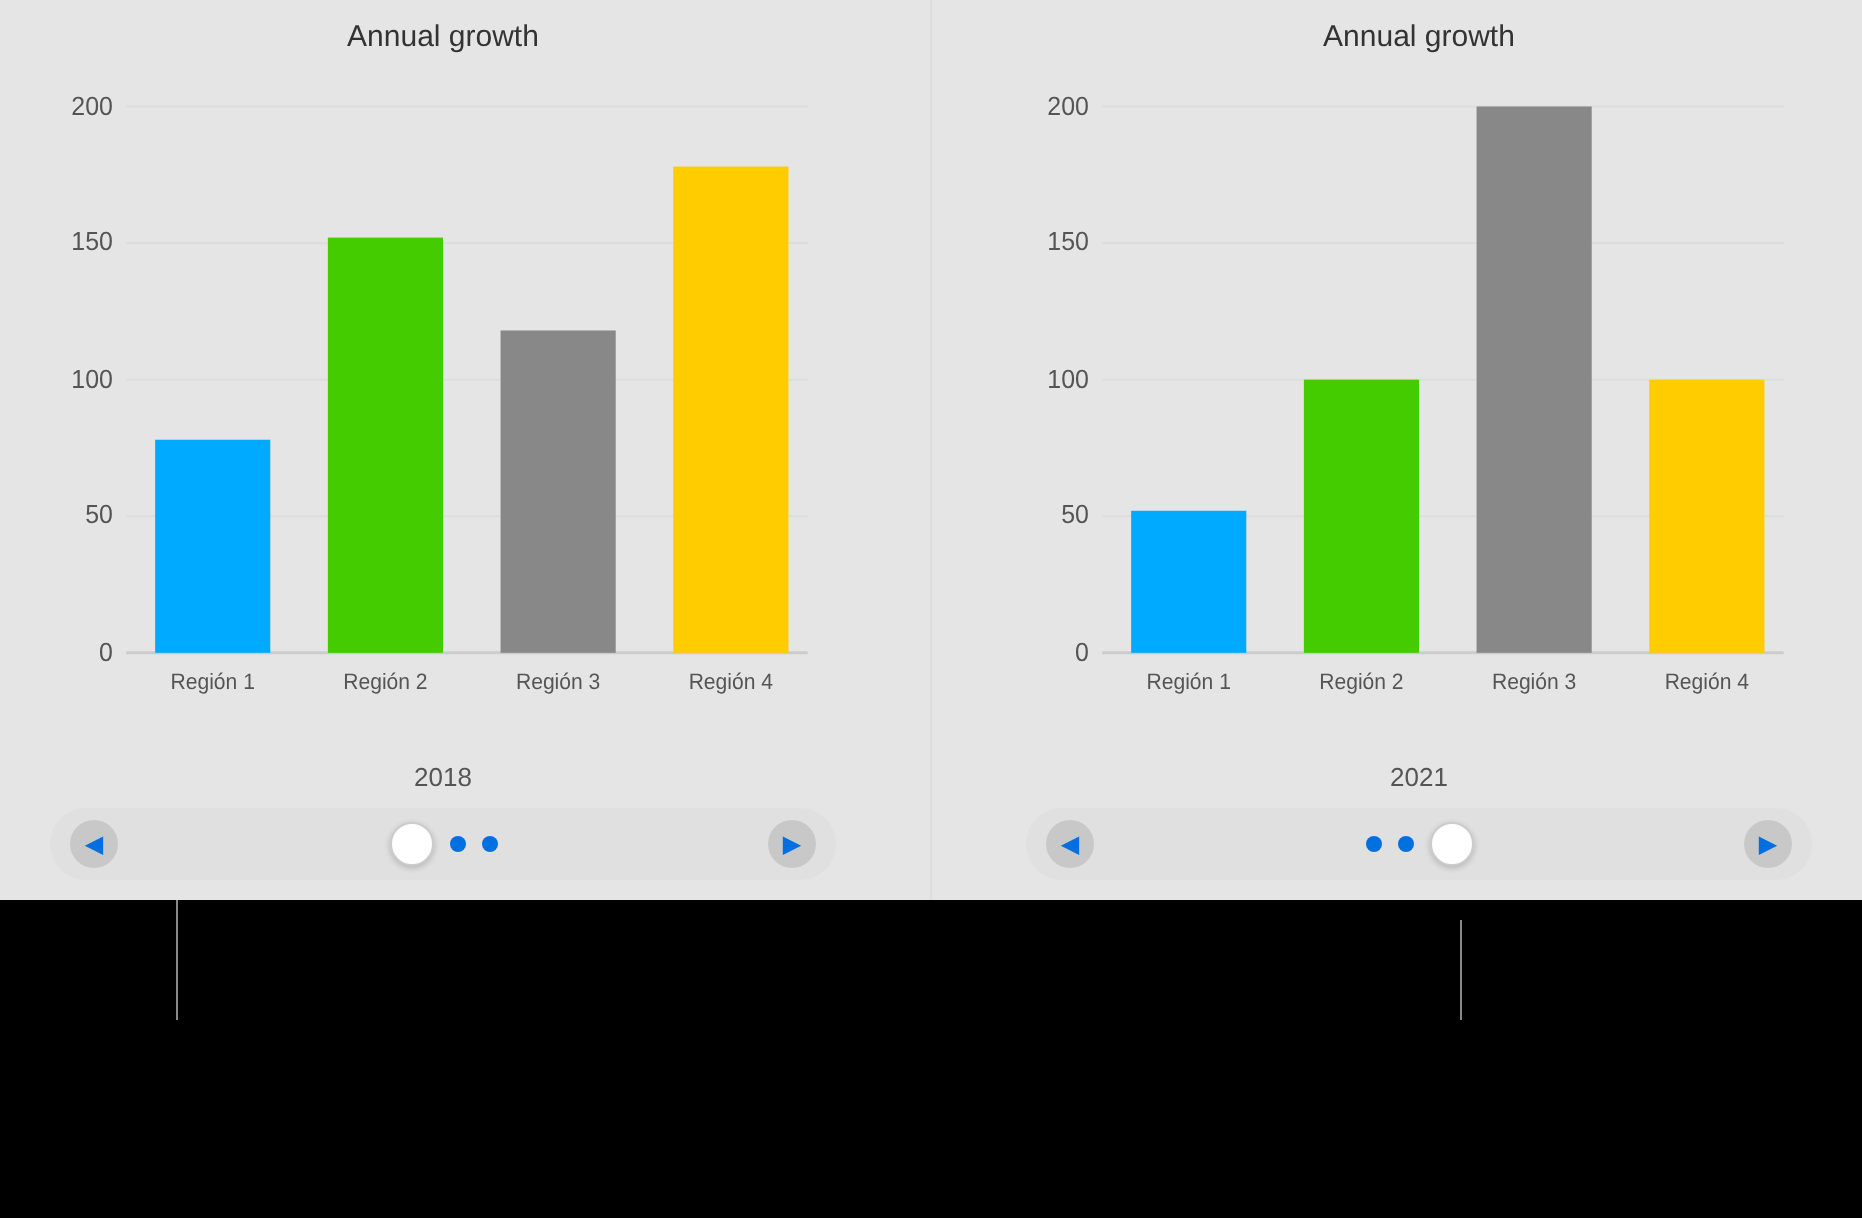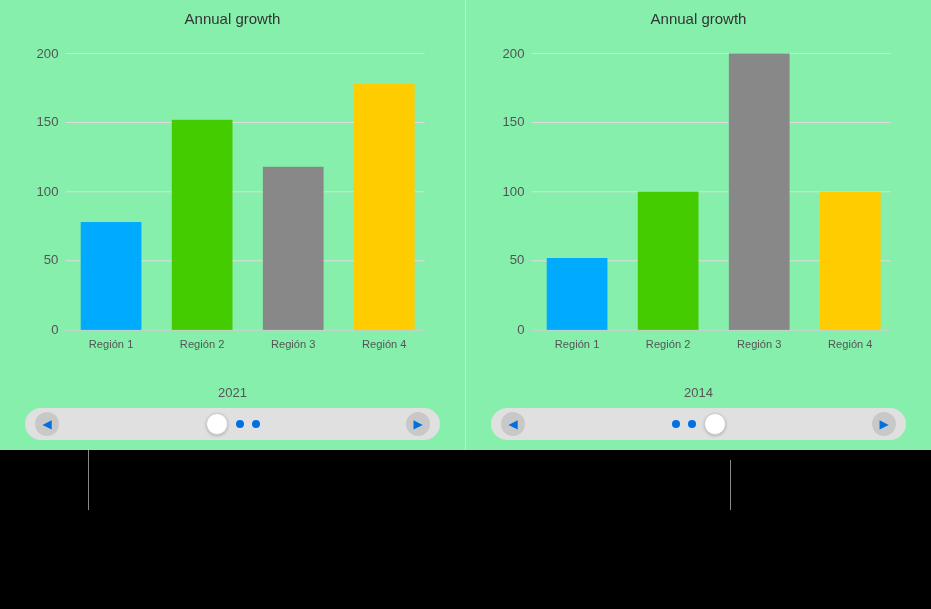--- a/index.html
+++ b/index.html
@@ -7,21 +7,22 @@
       width: 931px;
       height: 609px;
       background: #000;
       font-family: -apple-system, 'Helvetica Neue', Arial, sans-serif;
       overflow: hidden;
     }
     .top-area {
       display: flex;
       width: 931px;
       height: 450px;
-      background: #86efac;
+      background: #e5e5e5;
+      gap: 22px;
     }
     .chart-container {
       flex: 1;
       display: flex;
       flex-direction: column;
       align-items: center;
       padding: 10px 20px 0 20px;
       position: relative;
     }
     .chart-title {
@@ -147,21 +148,21 @@
         <rect x="150" y="84.8" width="60" height="205.2" fill="#44cc00"></rect>
         <text x="180" y="308" text-anchor="middle" font-size="11" fill="#555">Región 2</text>
 
         <rect x="240" y="130.7" width="60" height="159.3" fill="#888888"></rect>
         <text x="270" y="308" text-anchor="middle" font-size="11" fill="#555">Región 3</text>
 
         <rect x="330" y="49.7" width="60" height="240.3" fill="#ffcc00"></rect>
         <text x="360" y="308" text-anchor="middle" font-size="11" fill="#555">Región 4</text>
       </svg>
     </div>
-    <div class="chart-year">2021</div>
+    <div class="chart-year">2018</div>
     <div class="nav-bar">
       <div class="nav-arrow">◀</div>
       <div class="nav-dots">
         <div class="nav-dot active"></div>
         <div class="nav-dot"></div>
         <div class="nav-dot"></div>
       </div>
       <div class="nav-arrow">▶</div>
     </div>
   </div>
@@ -191,21 +192,21 @@
         <rect x="150" y="155" width="60" height="135" fill="#44cc00"></rect>
         <text x="180" y="308" text-anchor="middle" font-size="11" fill="#555">Región 2</text>
 
         <rect x="240" y="20" width="60" height="270" fill="#888888"></rect>
         <text x="270" y="308" text-anchor="middle" font-size="11" fill="#555">Región 3</text>
 
         <rect x="330" y="155" width="60" height="135" fill="#ffcc00"></rect>
         <text x="360" y="308" text-anchor="middle" font-size="11" fill="#555">Región 4</text>
       </svg>
     </div>
-    <div class="chart-year">2014</div>
+    <div class="chart-year">2021</div>
     <div class="nav-bar">
       <div class="nav-arrow">◀</div>
       <div class="nav-dots">
         <div class="nav-dot"></div>
         <div class="nav-dot"></div>
         <div class="nav-dot active"></div>
       </div>
       <div class="nav-arrow">▶</div>
     </div>
   </div>

